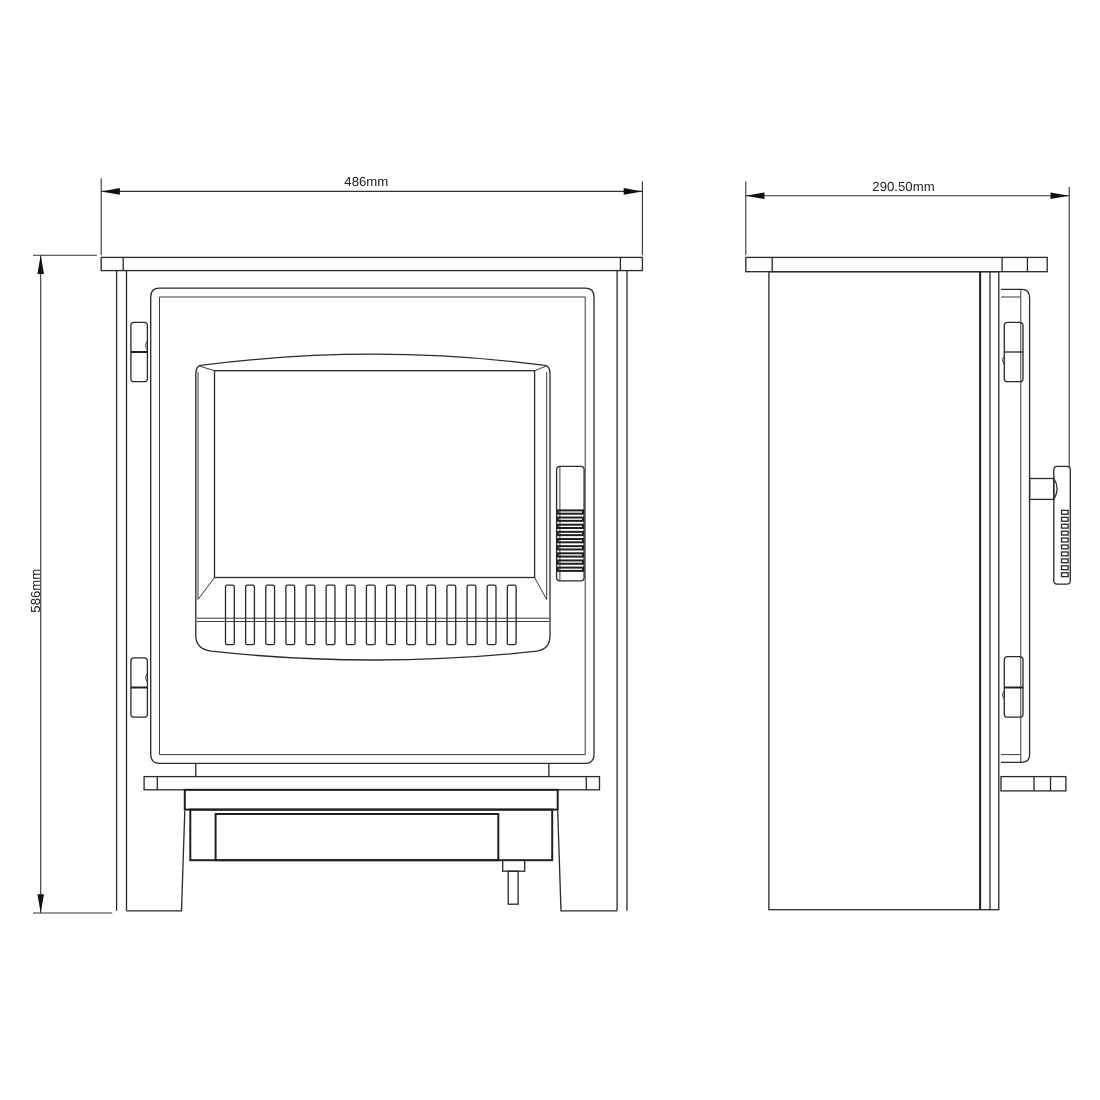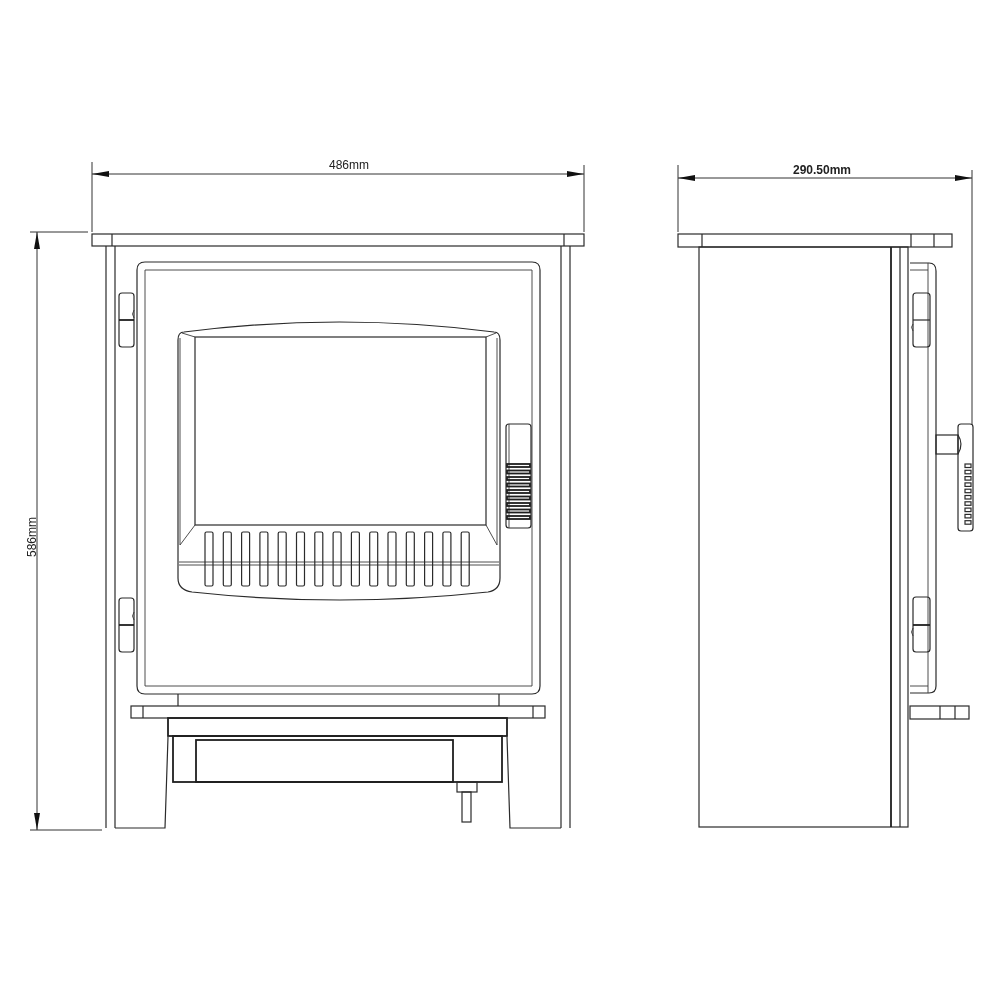--- a/index.html
+++ b/index.html
@@ -4,22 +4,22 @@
   <style>
     html, body { margin: 0; padding: 0; background: #ffffff; }
     body { width: 1000px; height: 1000px; overflow: hidden; position: relative; font-family: "Liberation Sans", sans-serif; }
     svg { position: absolute; left: 0; top: 0; }
     .ln { fill: none; stroke: #2b2b2b; stroke-width: 1.2; }
     .ln2 { fill: none; stroke: #1f1f1f; stroke-width: 1.8; }
     .thin { fill: none; stroke: #3a3a3a; stroke-width: 0.9; }
     .dim { fill: none; stroke: #333333; stroke-width: 1; }
     .arrow { fill: #111111; stroke: none; }
     .lbl { position: absolute; font-size: 12px; color: #222222; white-space: nowrap; }
-    .lbl-w { left: 313px; top: 158px; margin-left: 16px; }
-    .lbl-d { left: 793px; top: 163px; font-weight: bold; }
+    .lbl-w { left: 313px; top: 158px; }
+    .lbl-d { left: 793px; top: 163px; }
     .lbl-h { left: 8px; top: 530px; transform: rotate(-90deg); transform-origin: left top; top: 557px; left: 25px; }
   </style>
 </head>
 <body>
 
 <div>
 
 <svg width="1000" height="1000" viewBox="0 0 1000 1000">
 
   <g>

